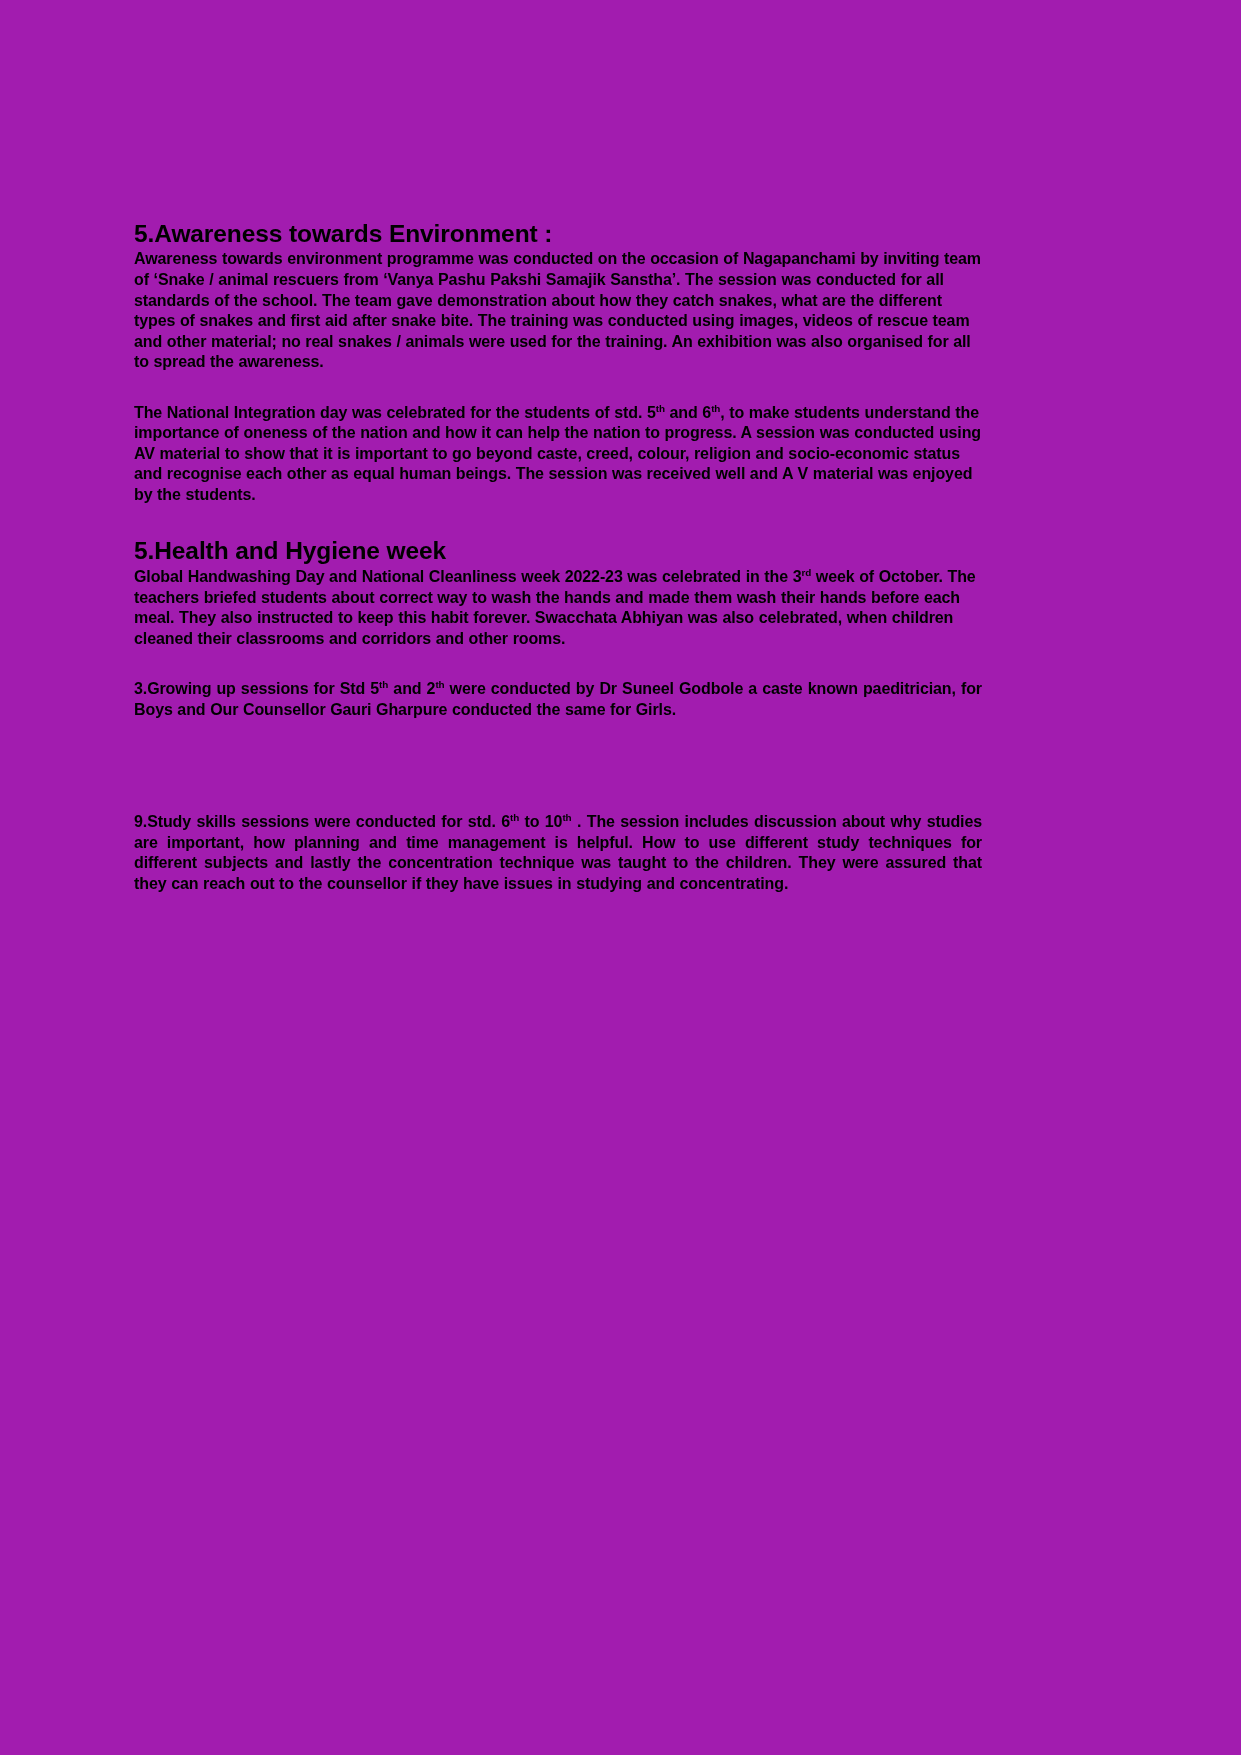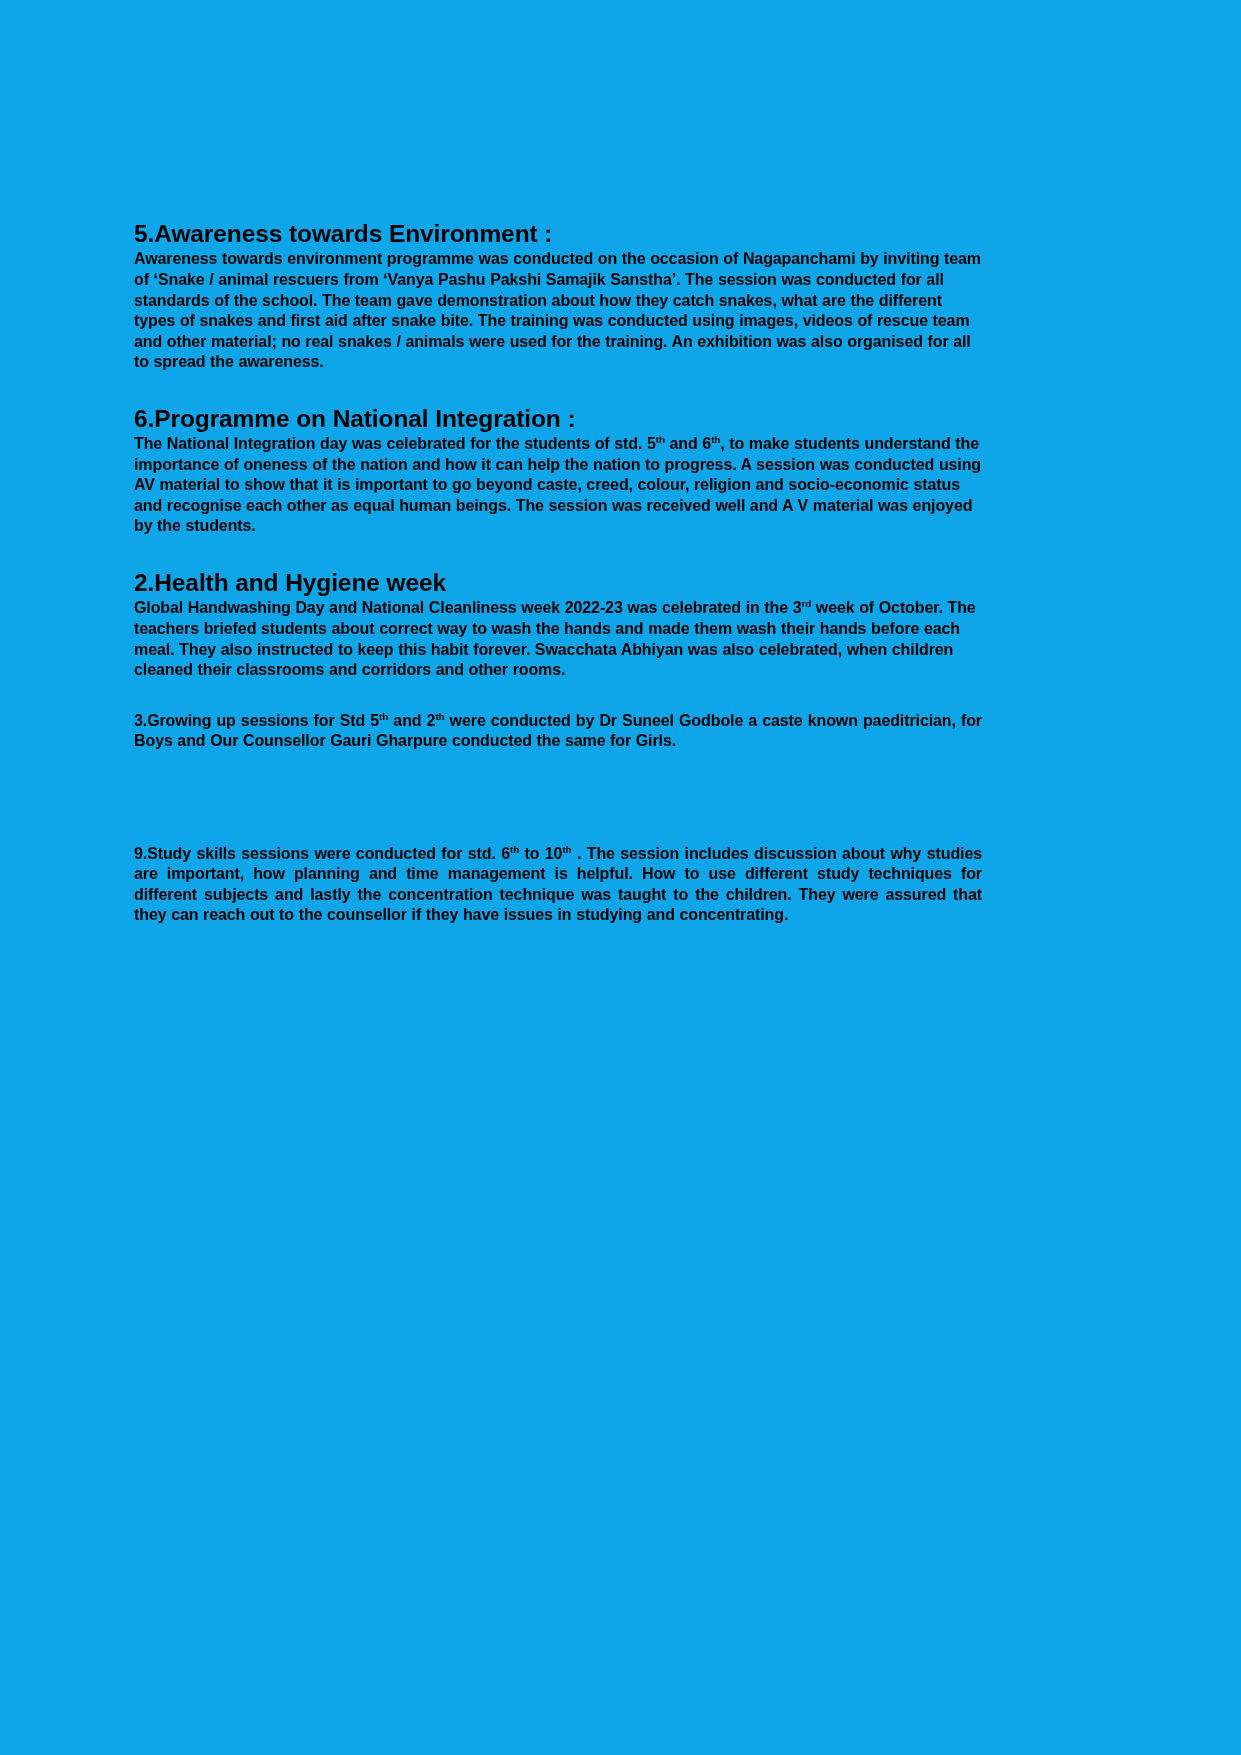--- a/index.html
+++ b/index.html
@@ -11,21 +11,21 @@
     width: 1241px;
     height: 1755px;
     font-family: "Liberation Sans", sans-serif;
     color: #000000;
     -webkit-font-smoothing: antialiased;
   }
   .page {
     position: relative;
     width: 1241px;
     height: 1755px;
-    background: #0ea5e9;
+    background: #a21caf;
     box-sizing: border-box;
   }
   .content {
     position: absolute;
     left: 134px;
     top: 218px;
     width: 848px;
   }
   .section {
     margin: 0 0 30px 0;
@@ -68,26 +68,25 @@
 
 <div class="page">
   <div class="content">
 
     <div class="section">
       <p class="heading">5.Awareness towards Environment :</p>
       <p class="para">Awareness towards environment programme was conducted on the occasion of Nagapanchami by inviting team of ‘Snake / animal rescuers from ‘Vanya Pashu Pakshi Samajik Sanstha’. The session was conducted for all standards of the school. The team gave demonstration about how they catch snakes, what are the different types of snakes and first aid after snake bite. The training was conducted using images, videos of rescue team and other material; no real snakes / animals were used for the training. An exhibition was also organised for all to spread the awareness.</p>
     </div>
 
     <div class="section">
-      <p class="heading">6.Programme on National Integration :</p>
       <p class="para"><span>The National Integration day was celebrated for the students of std. 5</span><sup>th</sup><span> and 6</span><sup>th</sup><span>, to make students understand the importance of oneness of the nation and how it can help the nation to progress. A session was conducted using AV material to show that it is important to go beyond caste, creed, colour, religion and socio-economic status and recognise each other as equal human beings. The session was received well and A V material was enjoyed by the students.</span></p>
     </div>
 
     <div class="section">
-      <p class="heading">2.Health and Hygiene week</p>
+      <p class="heading">5.Health and Hygiene week</p>
       <p class="para"><span>Global Handwashing Day and National Cleanliness week 2022-23 was celebrated in the 3</span><sup>rd</sup><span> week of October. The teachers briefed students about correct way to wash the hands and made them wash their hands before each meal. They also instructed to keep this habit forever. Swacchata Abhiyan was also celebrated, when children cleaned their classrooms and corridors and other rooms.</span></p>
     </div>
 
     <div class="section">
       <p class="para justify"><span>3.Growing up sessions for Std 5</span><sup>th</sup><span> and 2</span><sup>th</sup><span> were conducted by Dr Suneel Godbole a caste known paeditrician, for Boys and Our Counsellor Gauri Gharpure conducted the same for Girls.</span></p>
     </div>
 
     <div class="gap-large"></div>
 
     <div class="section">

